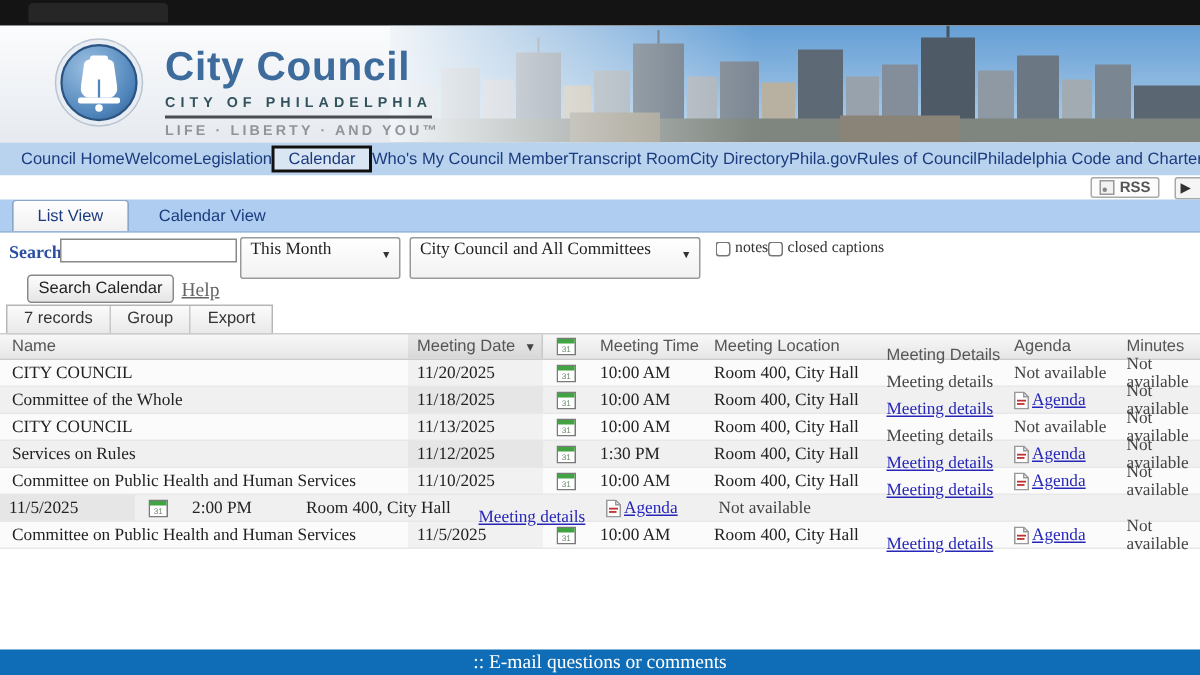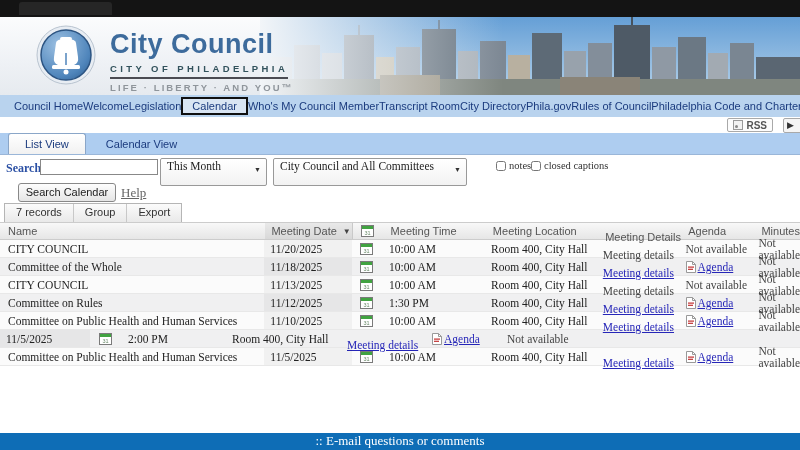--- a/index.html
+++ b/index.html
@@ -53,21 +53,21 @@
   .search-input{position:absolute;left:40px;top:159px;width:110px;height:14px;border:1px solid #888;
                 font-size:11px;padding:0 3px;}
   .selectbox{position:absolute;top:158px;height:28px;border:1px solid #999;border-radius:2px;
              background:linear-gradient(#ffffff,#f2f2f2);box-sizing:border-box;
              font-family:"Liberation Serif",serif;font-size:11.5px;color:#222;line-height:15px;
              padding:0 18px 0 6px;cursor:pointer;}
   .sel-arrow{position:absolute;right:5px;top:4px;font-size:7px;color:#333;}
   .sel-month{left:160px;width:107px;}
   .sel-comm{left:273px;width:194px;}
   .chk-group{position:absolute;top:160px;display:flex;align-items:center;gap:3px;
-             font-family:"Liberation Serif",serif;font-size:10.5px;color:#333;margin-left:19px;}
+             font-family:"Liberation Serif",serif;font-size:10.5px;color:#333;}
   .chk{width:10px;height:10px;border:1px solid #888;border-radius:2px;background:#fff;margin:0;}
 
   .search-btn{position:absolute;left:18px;top:183px;width:96px;height:17px;border:1px solid #888;
               border-radius:3px;background:linear-gradient(#fdfdfd,#e5e5e5);font-size:11px;color:#222;
               text-align:center;line-height:16px;cursor:pointer;}
   .help-link{position:absolute;left:121px;top:185px;font-family:"Liberation Serif",serif;
              font-size:13px;color:#666;text-decoration:underline;cursor:pointer;}
 
   
   .toolbar{position:absolute;left:4px;top:203px;display:flex;height:18px;border:1px solid #b5b5b5;
@@ -82,21 +82,21 @@
           align-items:center;}
   .g-row{display:flex;height:17px;align-items:center;font-family:"Liberation Serif",serif;
          font-size:11.5px;color:#222;border-bottom:1px solid #e8e8e8;}
   .g-row.odd{background:#fbfbfb;}
   .g-row.even{background:#f0f0f1;}
   .c-name{width:272px;padding-left:8px;box-sizing:border-box;}
   .c-date{width:90px;padding-left:6px;box-sizing:border-box;align-self:stretch;display:flex;align-items:center;
           background:rgba(0,0,0,0.04);}
   .c-ico{width:30px;text-align:center;display:flex;justify-content:center;align-items:center;}
   .c-time{width:78px;padding-left:8px;box-sizing:border-box;}
-  .c-loc{width:115px;padding-left:6px;box-sizing:border-box;margin-left:28px;}
+  .c-loc{width:115px;padding-left:6px;box-sizing:border-box;}
   .c-det{width:85px;padding-left:6px;box-sizing:border-box;margin-top:12px;}
   .c-ag{width:75px;padding-left:6px;box-sizing:border-box;display:flex;align-items:center;gap:2px;}
   .c-min{flex:1;padding-left:6px;box-sizing:border-box;}
   .hd .c-date{background:rgba(0,0,0,0.06);border-right:1px solid #c9c9c9;}
   .sort-caret{font-size:8px;color:#444;margin-left:6px;}
   .lnk{color:#2626b8;text-decoration:underline;cursor:pointer;}
   .plain{color:#444;}
   .na{color:#444;}
 
   
@@ -308,21 +308,21 @@
       <div class="c-time">10:00 AM</div>
       <div class="c-loc">Room 400, City Hall</div>
       <div class="c-det"><span class="plain">Meeting details</span></div>
       <div class="c-ag">
           <span class="na">Not available</span>
         </div>
       <div class="c-min"><span class="na">Not available</span></div>
     </div>
 
     <div class="g-row even">
-      <div class="c-name">Committee on Rules</div>
+      <div class="c-name">Services on Rules</div>
       <div class="c-date">11/12/2025</div>
       <div class="c-ico">
           <svg class="icon-inline" width="13" height="12" viewBox="0 0 13 12">
             <rect x="0.5" y="0.5" width="12" height="11" fill="#fff" stroke="#7a7a7a"></rect>
             <rect x="1" y="1" width="11" height="3" fill="#41a341"></rect>
             <text x="6.5" y="9.5" font-size="5.5" fill="#6a8a6a" text-anchor="middle" font-family="Liberation Sans, sans-serif">31</text>
           </svg>
         </div>
       <div class="c-time">1:30 PM</div>
       <div class="c-loc">Room 400, City Hall</div>

